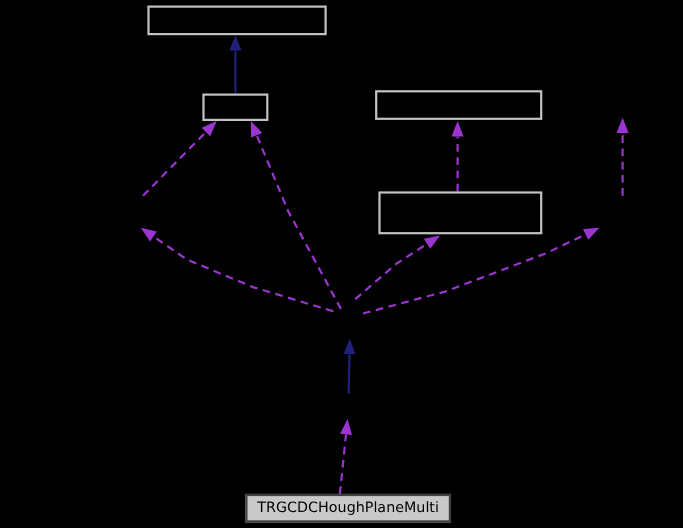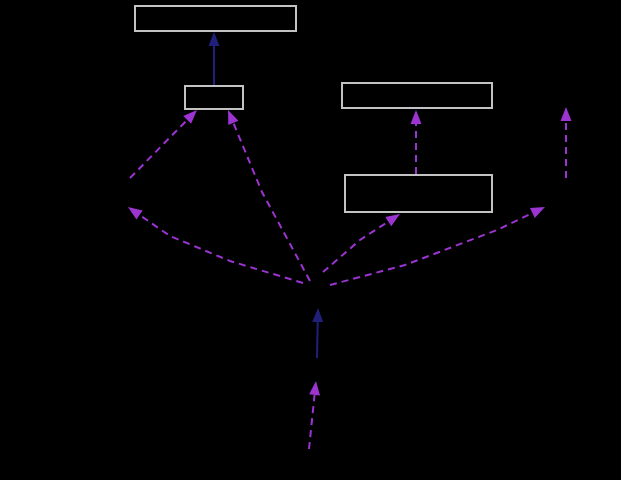--- a/index.html
+++ b/index.html
@@ -71,14 +71,15 @@
       <polygon points="400,214 391.2592253000659,226.2412767979893 385.2643534435163,217.0183970186823" fill="#9b34d0"></polygon>
       <polyline points="330,285 405,265 497,230 532.3745755978551,213.04968252602774" fill="none" stroke="#9b34d0" stroke-width="2" stroke-dasharray="7,5"></polyline>
       <polygon points="545,207 534.7512365902231,218.0096706840132 529.9979146054872,208.08969436804227" fill="#9b34d0"></polygon>
     </svg>
 
   <div id="node-top" class="gbox" style="border-color: rgb(195, 195, 195);"></div>
   <div id="node-upper-mid" class="gbox" style="border-color: rgb(195, 195, 195);"></div>
   <div id="node-right-top" class="gbox" style="border-color: rgb(195, 195, 195);"></div>
   <div id="node-right-mid" class="gbox" style="border-color: rgb(195, 195, 195);"></div>
 
+  <div id="node-current" style="background: rgb(201, 201, 201); border-color: rgb(64, 64, 64); color: rgb(0, 0, 0);">TRGCDCHoughPlaneMulti</div>
 
 </div>
 
 </body></html>

